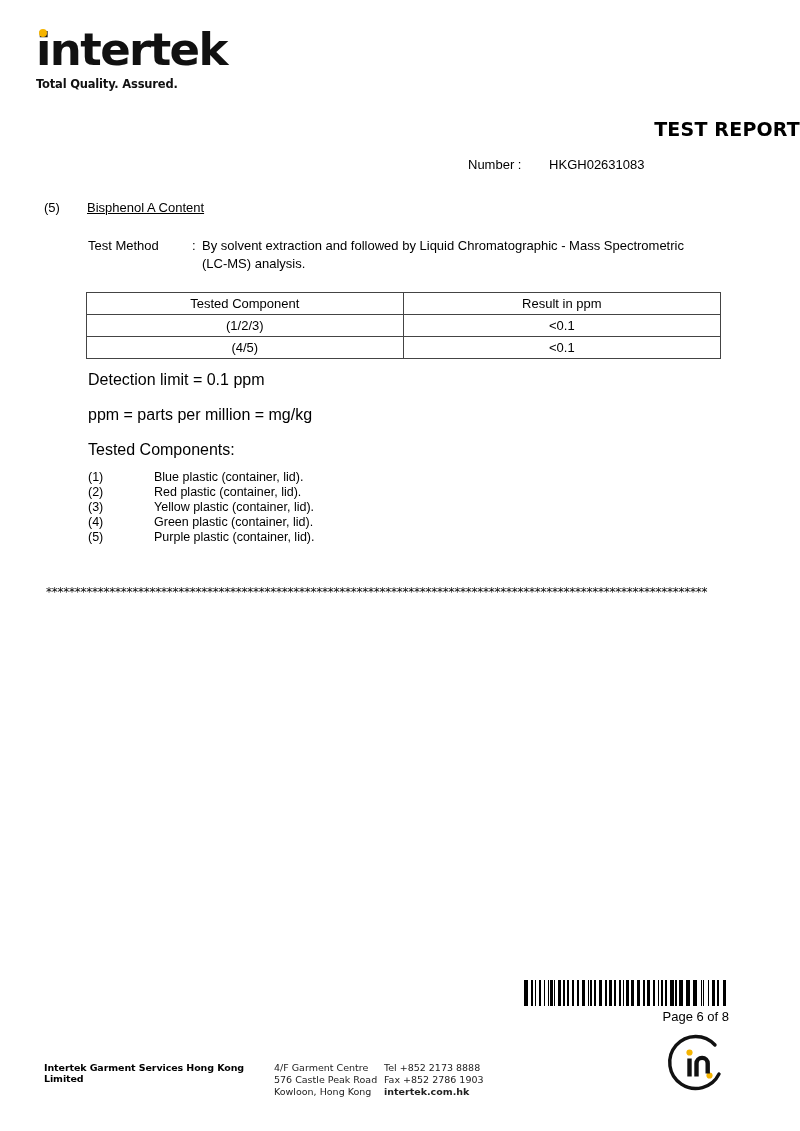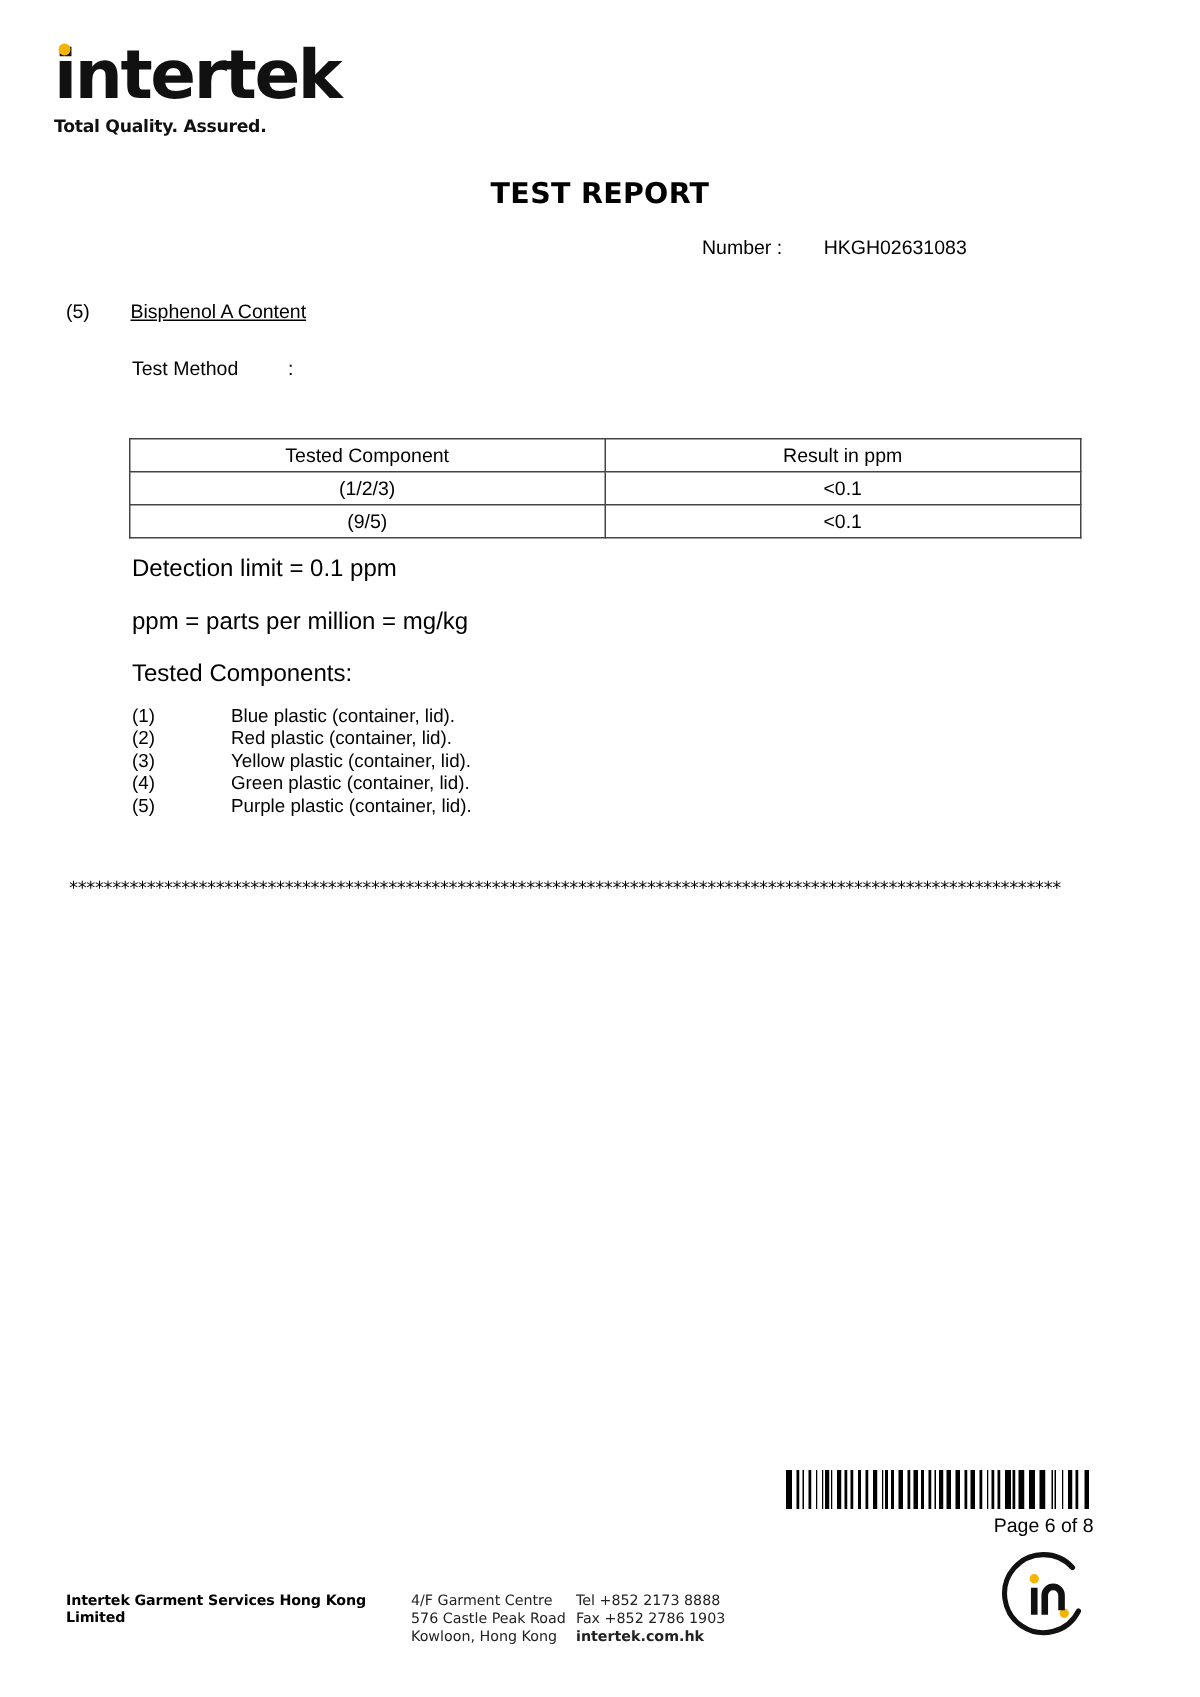--- a/index.html
+++ b/index.html
@@ -52,21 +52,21 @@
     color: #111111;
     margin-top: 4px;
   }
 
   
   .report-title {
     position: absolute;
     left: 0;
     top: 118px;
     width: 800px;
-    text-align: center;
+    text-align: right;
     font-family: "DejaVu Sans", sans-serif;
     font-weight: bold;
     font-size: 19px;
     letter-spacing: 0.2px;
   }
   .number-row {
     position: absolute;
     left: 468px;
     top: 157px;
     font-size: 13px;
@@ -250,35 +250,37 @@
   </div>
 
   <div class="section-head">
     <span class="section-index">(5)</span><span class="section-title">Bisphenol A Content</span>
   </div>
 
   <div class="method">
     <div class="method-line">
       <span class="method-label">Test Method</span>
       <span class="method-colon">:</span>
-    </div>
+      <span class="method-text">By solvent extraction and followed by Liquid Chromatographic - Mass Spectrometric</span>
+    </div>
+    <div class="method-cont">(LC-MS) analysis.</div>
   </div>
 
   <table class="results-table">
     <tbody>
       <tr>
         <td class="col-component">Tested Component</td>
         <td class="col-result">Result in ppm</td>
       </tr>
       <tr>
         <td class="col-component">(1/2/3)</td>
         <td class="col-result">&lt;0.1</td>
       </tr>
       <tr>
-        <td class="col-component">(9/5)</td>
+        <td class="col-component">(4/5)</td>
         <td class="col-result">&lt;0.1</td>
       </tr>
     </tbody>
   </table>
 
   <div class="note note-detection">Detection limit = 0.1 ppm</div>
   <div class="note note-ppm">ppm = parts per million = mg/kg</div>
   <div class="note note-components-head">Tested Components:</div>
 
   <div class="component-list">

